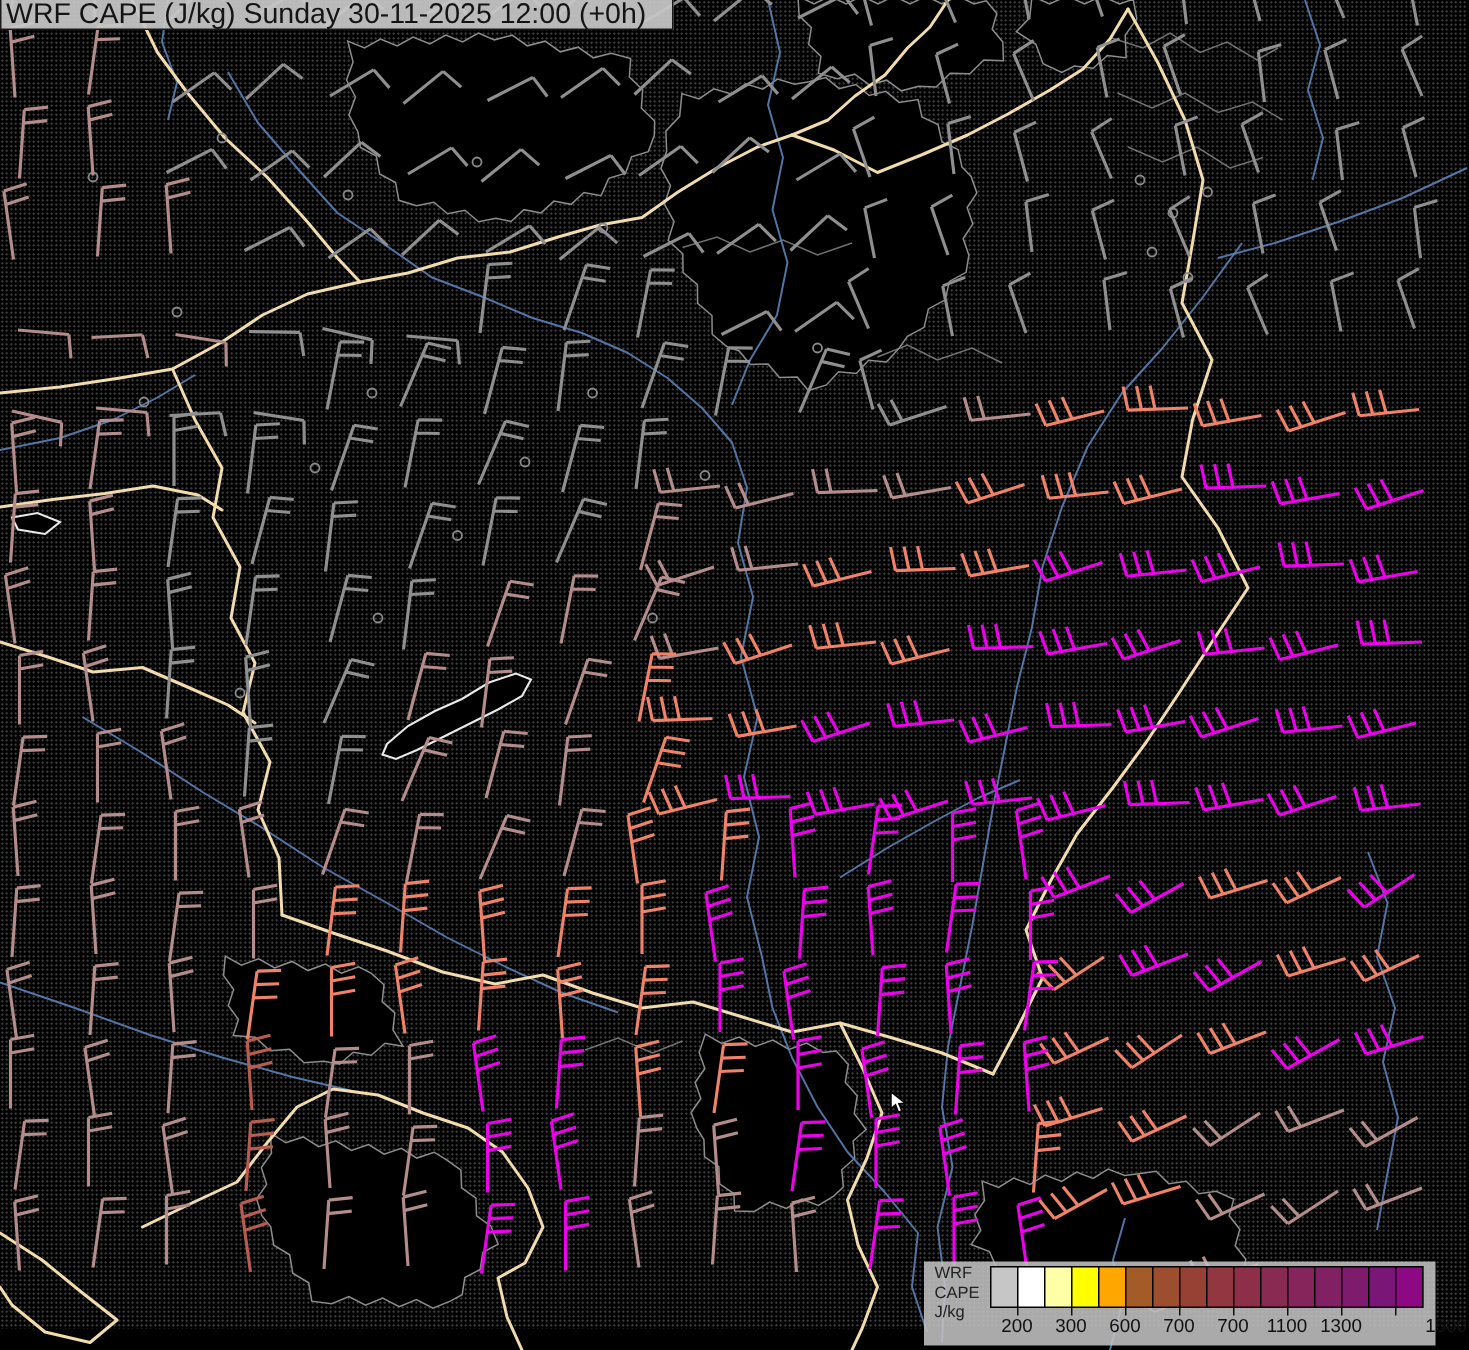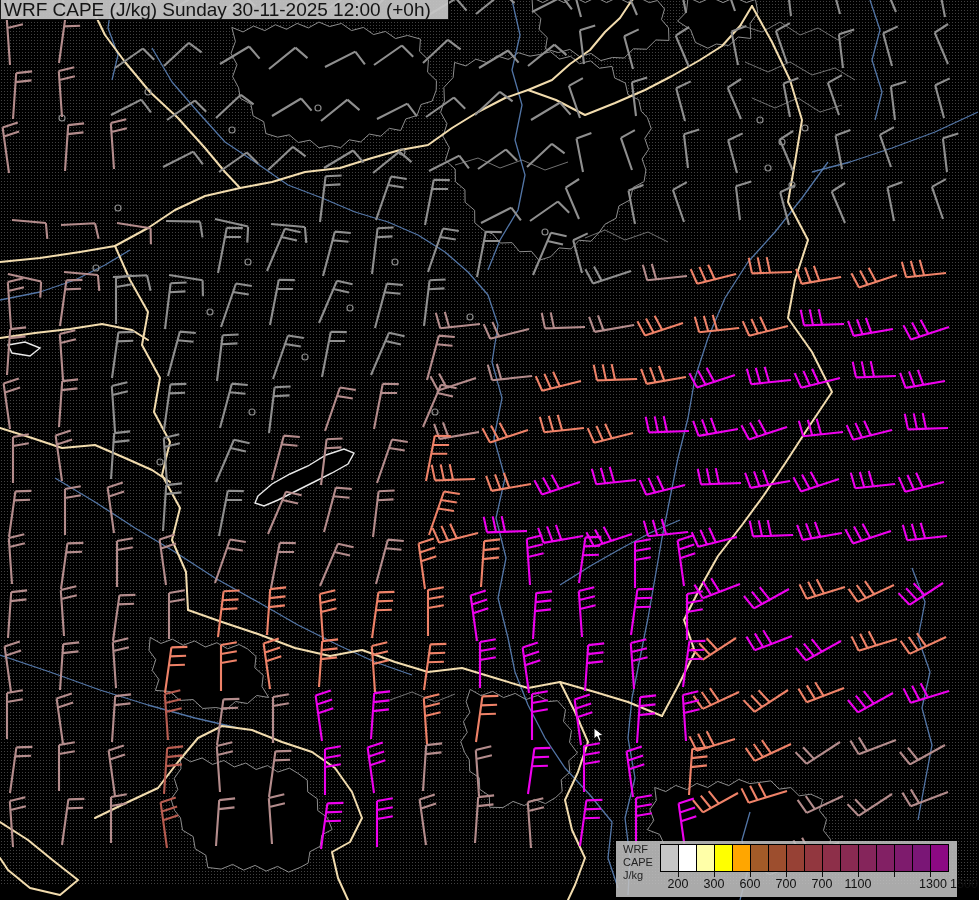--- a/index.html
+++ b/index.html
@@ -462,21 +462,21 @@
       <span class="lg-num" style="left: 98px;">300</span>
       <div class="lg-tick" style="left: 134px;"></div>
       <span class="lg-num" style="left: 134px;">600</span>
       <div class="lg-tick" style="left: 170px;"></div>
       <span class="lg-num" style="left: 170px;">700</span>
       <div class="lg-tick" style="left: 206px;"></div>
       <span class="lg-num" style="left: 206px;">700</span>
       <div class="lg-tick" style="left: 242px;"></div>
       <span class="lg-num" style="left: 242px;">1100</span>
       <div class="lg-tick" style="left: 278px;"></div>
-      <span class="lg-num" style="left: 278px; margin-left: 39px;">1300</span>
+      <span class="lg-num" style="left: 278px;">1300</span>
       <div class="lg-tick" style="left: 314px;"></div>
       <span class="lg-num" style="left: 314px; margin-left: 34px;">1500</span>
     </div>
 
   <div id="cursor" style="left: 593px; top: 727px;">
     <svg width="13" height="16" viewBox="0 0 13 16">
       <polygon points="1,1 1,12 4,9.5 6,14.5 8.2,13.5 6.2,8.8 10.5,8.5" fill="#ffffff" stroke="#000" stroke-width="1"></polygon>
     </svg>
   </div>
 

